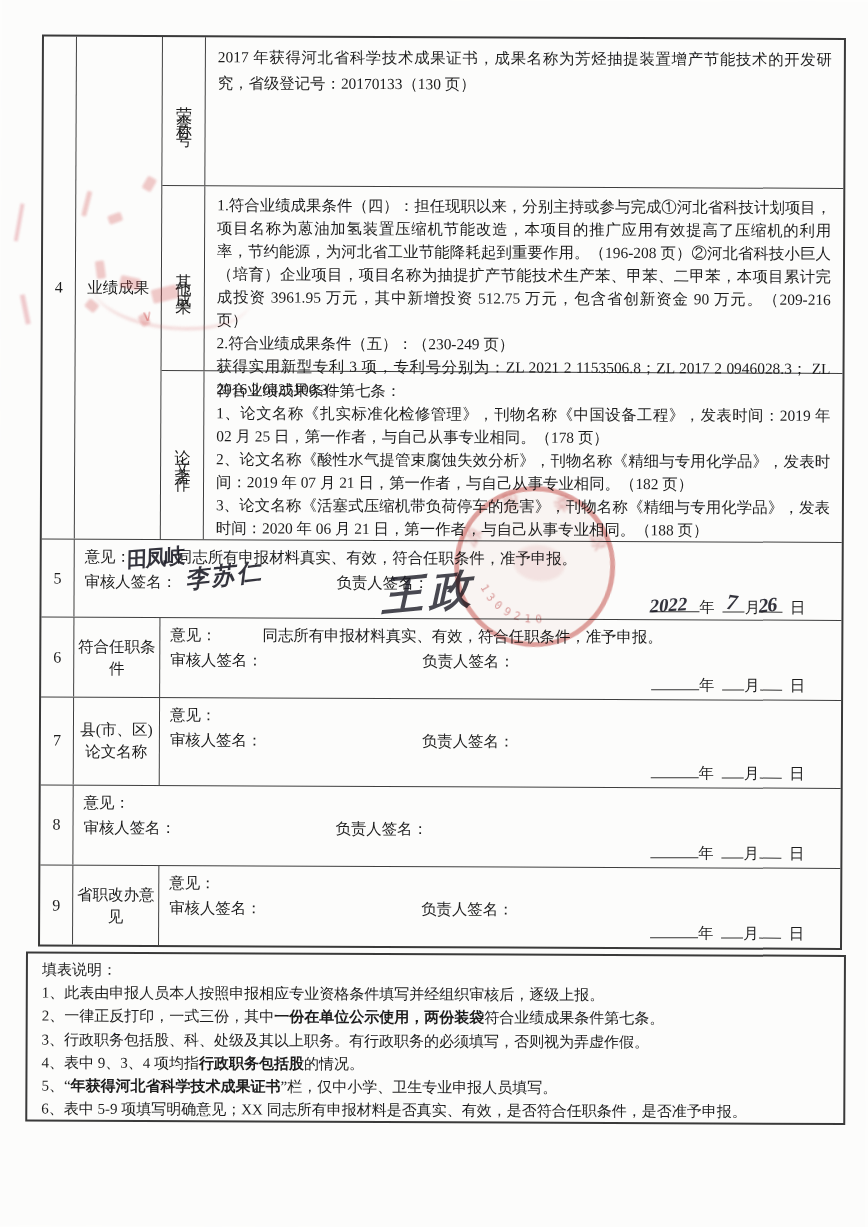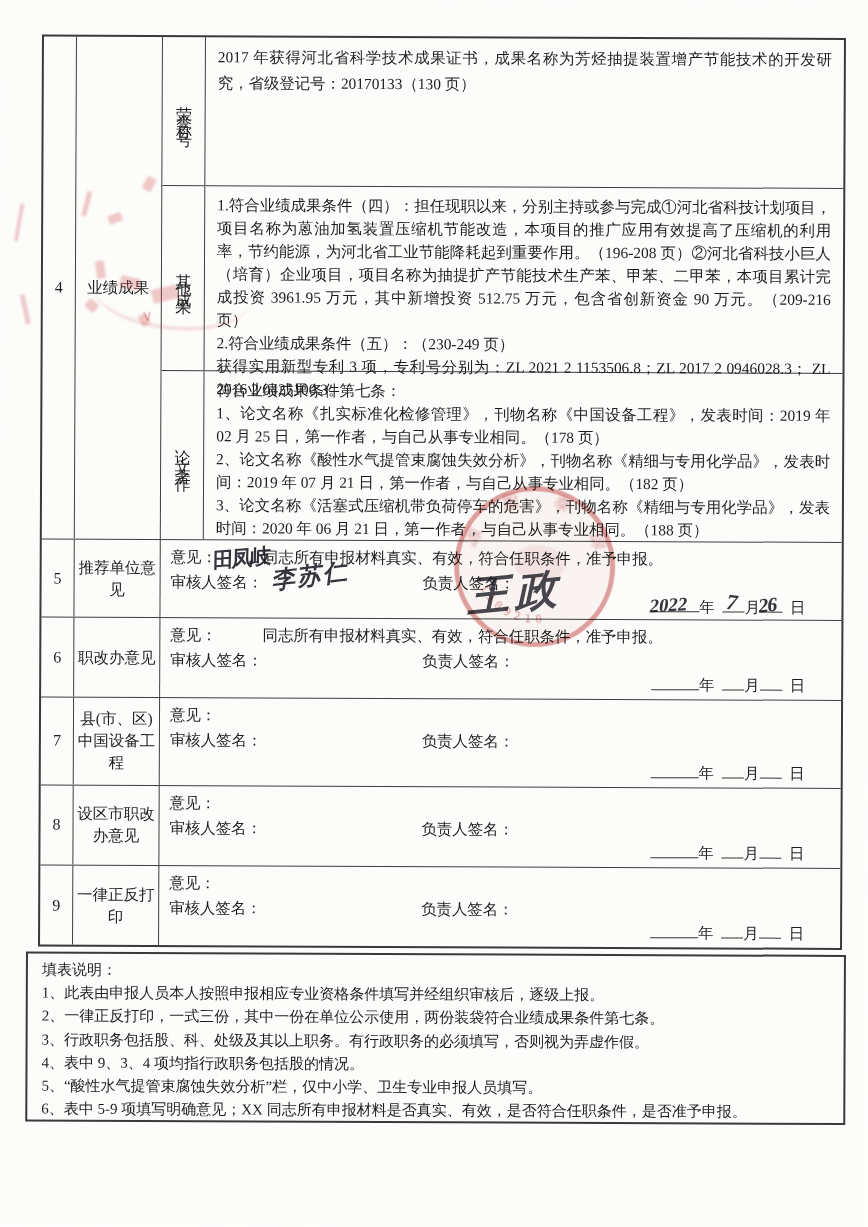--- a/index.html
+++ b/index.html
@@ -51,21 +51,21 @@
   .hw-resp{left:300px;top:10px;font-size:42px;transform:rotate(-6deg) skewX(-18deg);letter-spacing:6px;opacity:.9;}
   .hw-year{left:-2px;top:-17px;font-size:19px;transform:rotate(-4deg) skewX(-12deg);}
   .hw-month{left:4px;top:-20px;font-size:22px;transform:rotate(8deg) skewX(-8deg);}
   .hw-day{left:-2px;top:-18px;font-size:20px;transform:rotate(-6deg) skewX(-10deg);letter-spacing:-1px;}
 
   
   .notes{
     position:absolute;left:28px;top:953px;width:820px;height:170px;box-sizing:border-box;
     border:2px solid #3a3a3a;padding:5px 14px 0 14px;font-size:15px;line-height:23.2px;background:transparent;
   }
-  .notes .b{font-weight:400;text-align:center;}
+  .notes .b{font-weight:700;text-align:center;}
   .note-line{white-space:nowrap;}
 
   
   .seal{position:absolute;left:447px;top:478px;mix-blend-mode:multiply;transform:rotate(6deg);}
   .ghost{position:absolute;left:55px;top:160px;width:210px;height:200px;pointer-events:none;}
   .ghost i{position:absolute;display:block;background:rgba(205,70,70,.28);filter:blur(1.2px);border-radius:2px;}
   .g1{left:28px;top:32px;width:5px;height:26px;transform:rotate(14deg);}
   .g2{left:52px;top:55px;width:14px;height:9px;transform:rotate(-20deg);}
   .g3{left:88px;top:18px;width:10px;height:14px;transform:rotate(30deg);}
   .g4{left:40px;top:102px;width:9px;height:18px;transform:rotate(-8deg);}
@@ -122,21 +122,20 @@
             <p>2、论文名称《酸性水气提管束腐蚀失效分析》，刊物名称《精细与专用化学品》，发表时间：2019 年 07 月 21 日，第一作者，与自己从事专业相同。（182 页）</p>
             <p>3、论文名称《活塞式压缩机带负荷停车的危害》，刊物名称《精细与专用化学品》，发表时间：2020 年 06 月 21 日，第一作者，与自己从事专业相同。（188 页）</p>
           </div>
         </div>
 
       </div>
     </div>
 
     <div class="trow" style="height:78px">
       <div class="cell cnum">5</div>
-      <div class="cell clabel">推荐单位意见</div>
       <div class="cell opcontent">
         <div class="op1">
           <span>意见：</span>
             <span class="gap">
               <i class="hw hw-name">田凤岐</i>
             </span>
             <span>同志所有申报材料真实、有效，符合任职条件，准予申报。</span>
         </div>
         <div class="op2">
           <span>审核人签名：</span>
@@ -145,76 +144,75 @@
           <i class="hw hw-resp">王政</i>
         </div>
         <div class="op3">
           <span class="blank by"><i class="hw hw-year">2022</i></span><span>年</span><span class="blank bm"><i class="hw hw-month">7</i></span><span>月</span><span class="blank bd"><i class="hw hw-day">26</i></span><span class="sp"></span><span>日</span>
         </div>
       </div>
     </div>
 
     <div class="trow" style="height:80px">
       <div class="cell cnum">6</div>
-      <div class="cell clabel">职改办意见</div>
+      <div class="cell clabel">符合任职条件</div>
       <div class="cell opcontent">
         <div class="op1">
           <span>意见：</span>
             <span class="gap"></span>
             <span>同志所有申报材料真实、有效，符合任职条件，准予申报。</span>
         </div>
         <div class="op2">
           <span>审核人签名：</span>
           <span class="resp">负责人签名：</span>
         </div>
         <div class="op3">
           <span class="blank by"></span><span>年</span><span class="blank bm"></span><span>月</span><span class="blank bd"></span><span class="sp"></span><span>日</span>
         </div>
       </div>
     </div>
 
     <div class="trow" style="height:94px">
       <div class="cell cnum">7</div>
-      <div class="cell clabel">县(市、区)中国设备工程</div>
+      <div class="cell clabel">县(市、区)论文名称</div>
       <div class="cell opcontent">
         <div class="op1">
           <span>意见：</span>
             <span></span>
         </div>
         <div class="op2">
           <span>审核人签名：</span>
           <span class="resp">负责人签名：</span>
         </div>
         <div class="op3">
           <span class="blank by"></span><span>年</span><span class="blank bm"></span><span>月</span><span class="blank bd"></span><span class="sp"></span><span>日</span>
         </div>
       </div>
     </div>
 
     <div class="trow" style="height:86px">
       <div class="cell cnum">8</div>
-      <div class="cell clabel">设区市职改办意见</div>
       <div class="cell opcontent">
         <div class="op1">
           <span>意见：</span>
             <span></span>
         </div>
         <div class="op2">
           <span>审核人签名：</span>
           <span class="resp">负责人签名：</span>
         </div>
         <div class="op3">
           <span class="blank by"></span><span>年</span><span class="blank bm"></span><span>月</span><span class="blank bd"></span><span class="sp"></span><span>日</span>
         </div>
       </div>
     </div>
 
     <div class="trow" style="flex:1">
       <div class="cell cnum">9</div>
-      <div class="cell clabel">一律正反打印</div>
+      <div class="cell clabel">省职改办意见</div>
       <div class="cell opcontent">
         <div class="op1">
           <span>意见：</span>
             <span></span>
         </div>
         <div class="op2">
           <span>审核人签名：</span>
           <span class="resp">负责人签名：</span>
         </div>
         <div class="op3">
@@ -224,21 +222,21 @@
     </div>
 
   </div>
 
   <div class="notes">
     <div class="note-line">填表说明：</div>
     <div class="note-line"><span>1、此表由申报人员本人按照申报相应专业资格条件填写并经组织审核后，逐级上报。</span><span class="b"></span><span></span></div>
     <div class="note-line"><span>2、一律正反打印，一式三份，其中</span><span class="b">一份在单位公示使用，两份装袋</span><span>符合业绩成果条件第七条。</span></div>
     <div class="note-line"><span>3、行政职务包括股、科、处级及其以上职务。有行政职务的必须填写，否则视为弄虚作假。</span><span class="b"></span><span></span></div>
     <div class="note-line"><span>4、表中 9、3、4 项均指</span><span class="b">行政职务包括股</span><span>的情况。</span></div>
-    <div class="note-line"><span>5、“</span><span class="b">酸性水气提管束腐蚀失效分析</span><span>”栏，仅中小学、卫生专业申报人员填写。</span></div>
+    <div class="note-line"><span>5、“</span><span class="b">年获得河北省科学技术成果证书</span><span>”栏，仅中小学、卫生专业申报人员填写。</span></div>
     <div class="note-line"><span>6、表中 5-9 项填写明确意见；XX 同志所有申报材料是否真实、有效，是否符合任职条件，是否准予申报。</span><span class="b"></span><span></span></div>
   </div>
 
   <div class="ghost">
     <i class="g1"></i>
       <i class="g2"></i>
       <i class="g3"></i>
       <i class="g4"></i>
     <i class="g5"></i>
       <i class="g6"></i>

